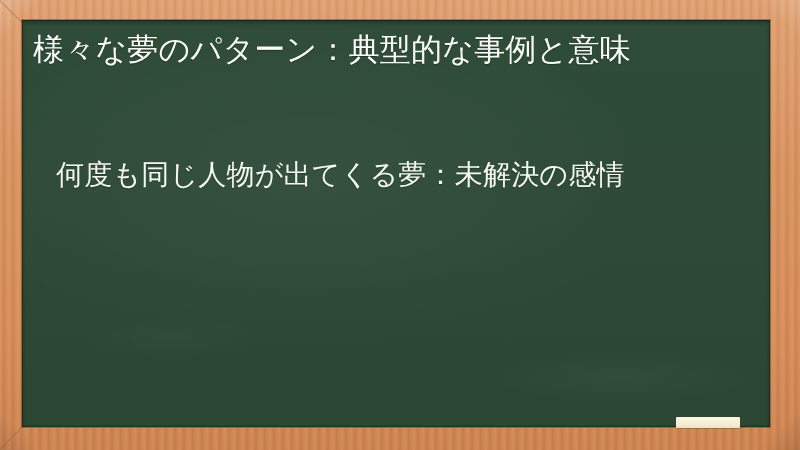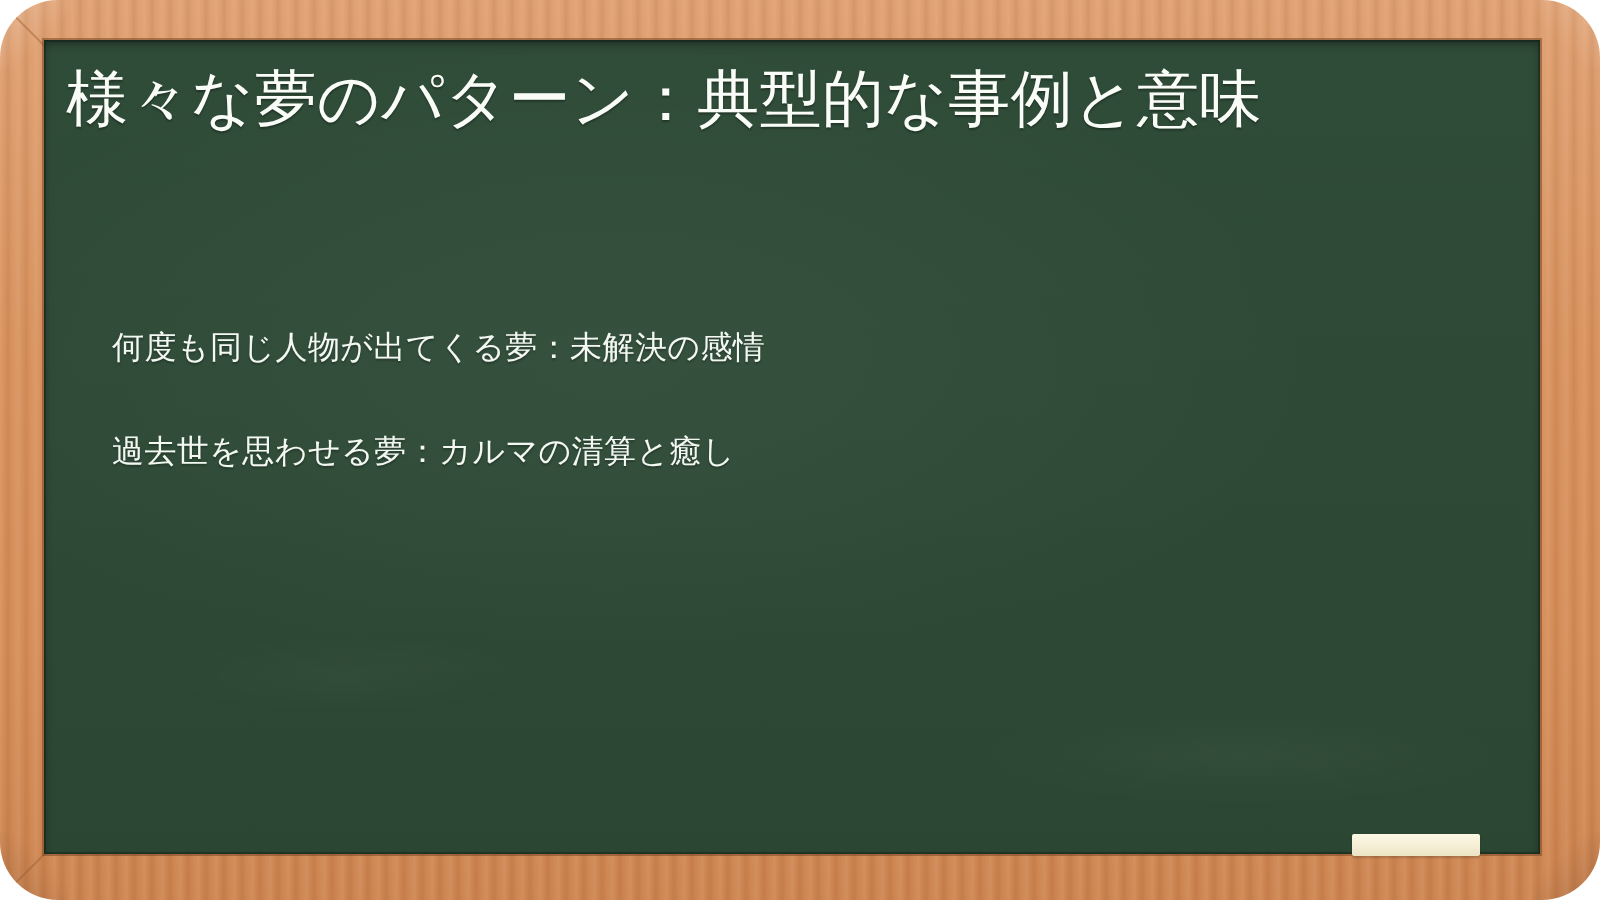--- a/index.html
+++ b/index.html
@@ -25,21 +25,20 @@
       repeating-linear-gradient(
         90deg,
         rgba(255,255,255,0.085) 0px,
         rgba(255,255,255,0.00) 2px,
         rgba(0,0,0,0.055) 4px,
         rgba(255,255,255,0.00) 6px,
         rgba(255,255,255,0.07) 9px
       ),
       linear-gradient(180deg, #e0a071 0%, #d8925e 38%, #d68d58 72%, #cd8450 100%);
     overflow: hidden;
-    border-radius: 29px;
   }
 
   
   .frame-miter {
     position: absolute;
     pointer-events: none;
   }
   .miter-tl { left: 0;   top: 0;    width: 34px; height: 34px;
               background: linear-gradient(135deg, rgba(255,255,255,0.22), rgba(255,255,255,0) 62%); }
   .miter-tr { right: 0;  top: 0;    width: 34px; height: 34px;
@@ -102,21 +101,21 @@
   }
 
   .bullets {
     position: absolute;
     left: 34px;
     top: 140px;
     width: 700px;
   }
   .bullet {
     color: #f4f8f2;
-    font-size: 16px;
+    font-size: 28px;
     line-height: 30px;
     margin-bottom: 22px;
     letter-spacing: 0.2px;
     text-shadow: 0 1px 1px rgba(0,0,0,0.26);
     white-space: nowrap;
   }
   .bullet:last-child { margin-bottom: 0; }
 
   
   .chalk {
@@ -144,19 +143,18 @@
 
   <div class="seam seam-bl"></div>
 
   <div class="board">
     <div class="dust"></div>
 
     <div class="title">様々な夢のパターン：典型的な事例と意味</div>
 
     <div class="bullets">
       <div class="bullet">何度も同じ人物が出てくる夢：未解決の感情</div>
-      <div class="bullet">過去世を思わせる夢：カルマの清算と癒し</div>
     </div>
   </div>
 
   <div class="chalk"></div>
 
 </div>
 
 </body></html>

